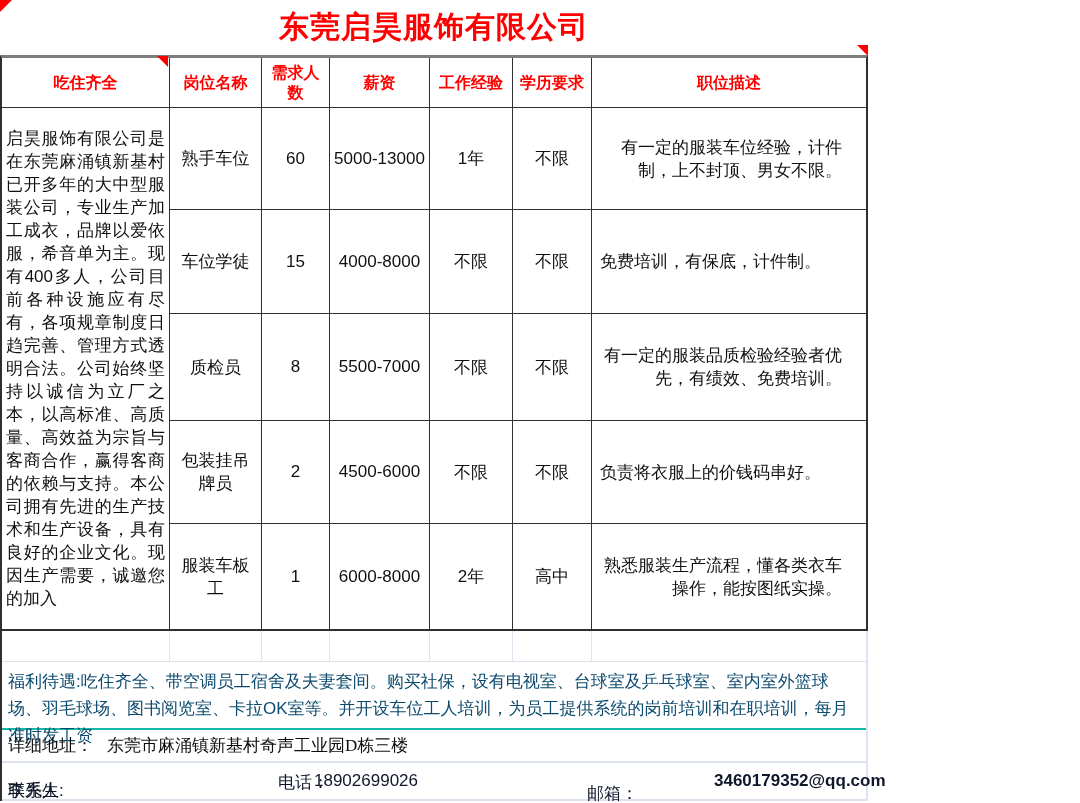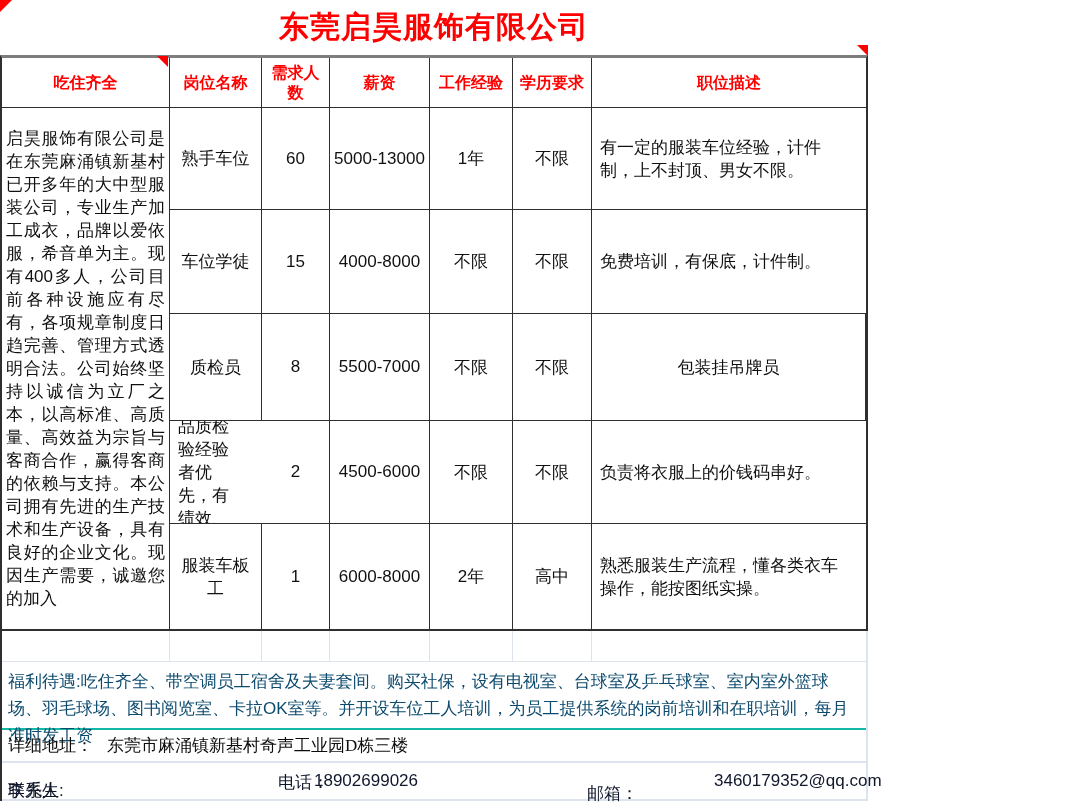--- a/index.html
+++ b/index.html
@@ -34,21 +34,21 @@
   .cell {
     border-right:1px solid #2f2f2f;
     border-bottom:1px solid #2f2f2f;
     display:flex; align-items:center; justify-content:center;
     text-align:center; font-size:17px; color:#101010;
     padding:2px 4px; overflow:hidden;
   }
   .cell.no-br { border-right:none; }
   .cell.no-bb { border-bottom:none; }
   .hdr { font-weight:bold; color:#ff0000; font-size:16px; line-height:20px; }
-  .desc-cell { justify-content:flex-start; text-align:left; padding-left:8px; padding-right:24px; }
+  .desc-cell { justify-content:flex-start; text-align:right; padding-left:8px; padding-right:24px; }
   .profile-cell {
     grid-column:1; grid-row:2 / span 5;
     border-right:1px solid #2f2f2f; border-bottom:none;
     display:flex; align-items:center;
     padding:6px 4px;
   }
   .profile-text {
     font-size:17px; line-height:23px; text-align:justify; color:#101010;
     width:100%;
   }
@@ -80,21 +80,21 @@
   .address-row .addr-val { margin-left:14px; }
   .contact-row {
     position:relative; height:38px; border-bottom:2px solid #dde3ef;
     font-size:17px; color:#0f172a;
   }
   .contact-row span { position:absolute; top:8px; white-space:nowrap; }
   .c-contact { left:6px; }
   .c-phone-label { left:276px; }
   .c-phone { left:312px; }
   .c-email-label { left:585px;margin-top:11px; }
-  .c-email { left:712px; }
+  .c-email { left:712px;font-weight:bold; }
 
   
   .tri { position:absolute; width:0; height:0; }
   .tri-topleft { top:0; left:0; border-top:12px solid #ff0000; border-right:12px solid transparent; }
   .tri-profile { top:56px; left:157px; border-top:11px solid #ff0000; border-left:11px solid transparent; }
   .tri-right { top:45px; right:0; border-top:11px solid #ff0000; border-left:11px solid transparent; }
 </style>
 </head>
 <body>
 
@@ -134,23 +134,23 @@
     <div class="cell">4000-8000</div>
     <div class="cell">不限</div>
     <div class="cell">不限</div>
     <div class="cell desc-cell no-br">免费培训，有保底，计件制。</div>
 
     <div class="cell">质检员</div>
     <div class="cell">8</div>
     <div class="cell">5500-7000</div>
     <div class="cell">不限</div>
     <div class="cell">不限</div>
+    <div class="cell desc-cell no-br">有一定的服装品质检验经验者优先，有绩效、免费培训。</div>
+
     <div class="cell">包装挂吊牌员</div>
-
-    <div class="cell desc-cell no-br">有一定的服装品质检验经验者优先，有绩效、免费培训。</div>
     <div class="cell">2</div>
     <div class="cell">4500-6000</div>
     <div class="cell">不限</div>
     <div class="cell">不限</div>
     <div class="cell desc-cell no-br">负责将衣服上的价钱码串好。</div>
 
     <div class="cell no-bb">服装车板工</div>
     <div class="cell no-bb">1</div>
     <div class="cell no-bb">6000-8000</div>
     <div class="cell no-bb">2年</div>

